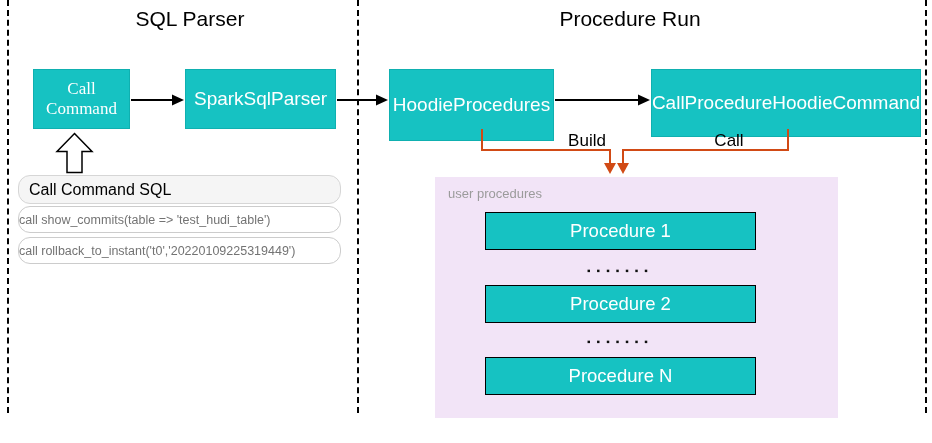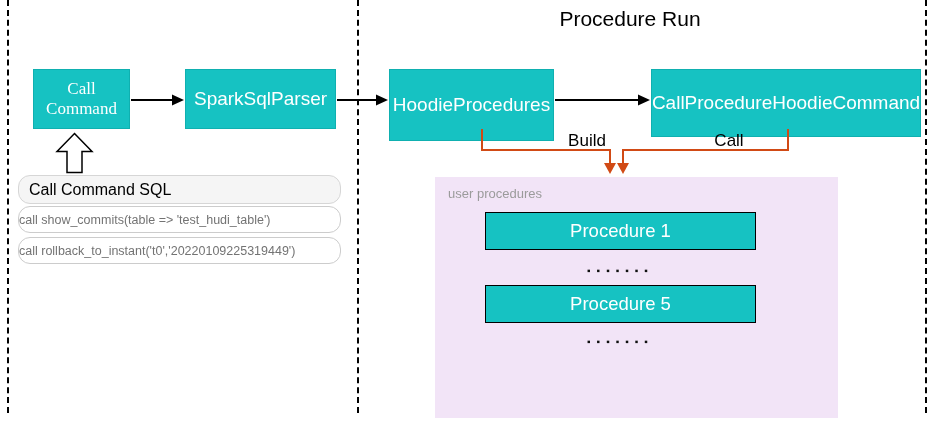--- a/index.html
+++ b/index.html
@@ -64,41 +64,43 @@
 </style>
 </head>
 <body>
 
 <div class="canvas">
 
   <div class="vline" style="left:7px;"></div>
   <div class="vline" style="left:357px;"></div>
   <div class="vline" style="left:925px;"></div>
 
+  <div class="section-title" style="left:190px;">SQL Parser</div>
   <div class="section-title" style="left:630px;">Procedure Run</div>
 
   <div class="node small" style="left:33px; top:69px; width:97px; height:60px; padding:0 8px;">Call Command</div>
   <div class="node big" style="left:185px; top:69px; width:151px; height:60px;">SparkSqlParser</div>
   <div class="node big" style="left:389px; top:69px; width:165px; height:72px;">HoodieProcedures</div>
   <div class="node big" style="left:651px; top:69px; width:270px; height:68px;">CallProcedureHoodieCommand</div>
 
   <div class="edge-label" style="left:573px; top:131px;">Build</div>
   <div class="edge-label" style="left:715px; top:131px;">Call</div>
 
   <div class="sql-panel-box sql-header">Call Command SQL</div>
   <div class="sql-panel-box sql-row" style="top:206px;">call show_commits(table =&gt; 'test_hudi_table')</div>
   <div class="sql-panel-box sql-row" style="top:237px;">call rollback_to_instant('t0','20220109225319449')</div>
 
   <div class="purple-panel"></div>
   <div class="purple-label">user procedures</div>
 
   <div class="proc" style="top:212px;">Procedure 1</div>
   <div class="dots" style="top:266px;">▪▪▪▪▪▪▪</div>
-  <div class="proc" style="top:285px;">Procedure 5</div>
+  <div class="proc" style="top:285px;">Procedure 2</div>
   <div class="dots" style="top:337px;">▪▪▪▪▪▪▪</div>
+  <div class="proc" style="top:357px;">Procedure N</div>
 
   <svg class="overlay" width="932" height="443" viewBox="0 0 932 443">
     <g stroke="#000000" stroke-width="2">
       <line x1="131" y1="100" x2="173" y2="100"></line>
       <polygon points="172,94.5 184,100 172,105.5" fill="#000" stroke="none"></polygon>
       <line x1="337" y1="100" x2="377" y2="100"></line>
       <polygon points="376,94.5 388,100 376,105.5" fill="#000" stroke="none"></polygon>
       <line x1="555" y1="100" x2="639" y2="100"></line>
       <polygon points="638,94.5 650,100 638,105.5" fill="#000" stroke="none"></polygon>
     </g>

